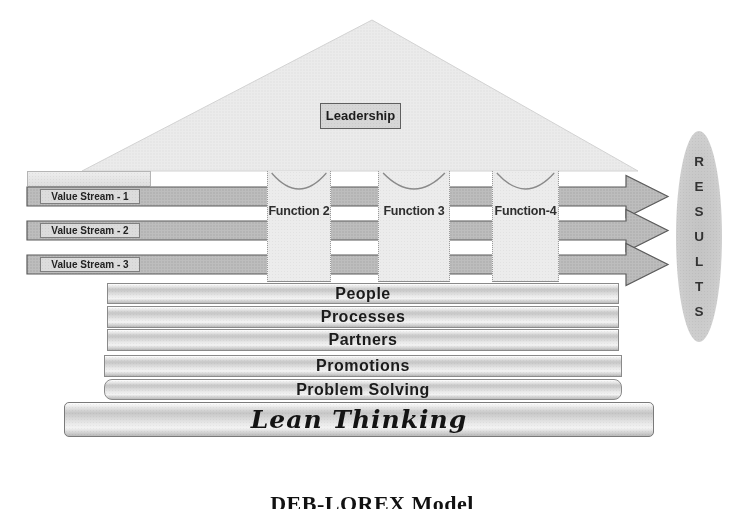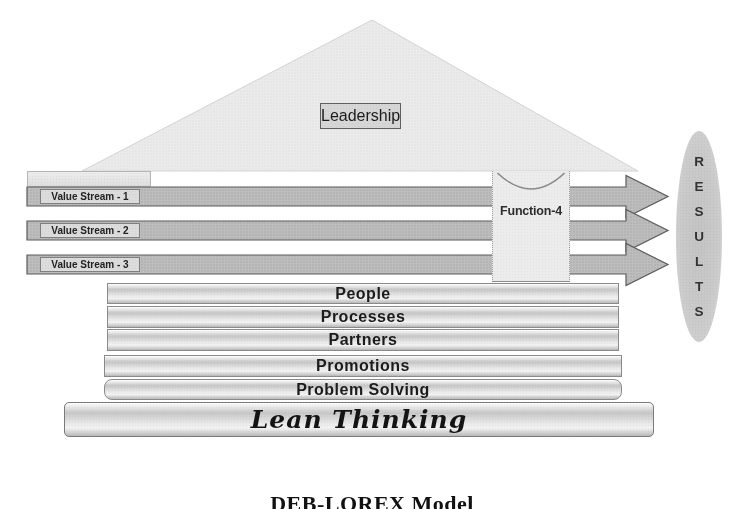--- a/index.html
+++ b/index.html
@@ -35,21 +35,21 @@
     background-size:3px 3px;background-color:#dcdcdc;
     border:1px solid #7f7f7f;text-align:center;line-height:13px;
     font-weight:bold;font-size:10px;color:#222;white-space:nowrap;
   }
 
   .lead-box{
     left:320px;top:103px;width:81px;height:26px;z-index:2;box-sizing:border-box;
     background-image:radial-gradient(rgba(0,0,0,0.05) 1px, rgba(0,0,0,0) 1px);
     background-size:3px 3px;background-color:#d6d6d6;
     border:1px solid #5f5f5f;text-align:center;line-height:24px;
-    font-size:16px;color:#1c1c1c;
+    font-size:13px;color:#1c1c1c;font-weight:bold;
   }
 
   .bar{
     z-index:2;box-sizing:border-box;display:flex;align-items:center;justify-content:center;
     background-image:radial-gradient(rgba(0,0,0,0.04) 1px, rgba(0,0,0,0) 1px),
       linear-gradient(#ffffff,#c6c6c6 30%,#e9e9e9 62%,#f3f3f3 76%,#b9b9b9);
     background-size:3px 3px,100% 100%;
     border:1px solid #8a8a8a;
     font-weight:bold;font-size:16px;color:#1b1b1b;letter-spacing:0.5px;
   }
@@ -95,21 +95,33 @@
     <polygon points="372,20 638,171 82,171" fill="url(#dotsRoof)" stroke="#d2d2d2" stroke-width="1"></polygon>
     <path d="M27,187 H626 L626,175.5 L668,196.5 L626,217.5 L626,206 H27 Z" fill="url(#dotsArrow)" stroke="#5a5a5a" stroke-width="1.2"></path>
     <path d="M27,221 H626 L626,209.5 L668,230.5 L626,251.5 L626,240 H27 Z" fill="url(#dotsArrow)" stroke="#5a5a5a" stroke-width="1.2"></path>
     <path d="M27,255 H626 L626,243.5 L668,264.5 L626,285.5 L626,274 H27 Z" fill="url(#dotsArrow)" stroke="#5a5a5a" stroke-width="1.2"></path>
   </svg>
 
   <div class="abs lintel"></div>
 
   <div class="abs lead-box">Leadership</div>
 
-  <div class="abs column" style="left:492px;width:78px;">
+  <div class="abs column" style="left:267px;width:64px;">
+    <svg viewBox="0 0 68 26" preserveAspectRatio="none">
+      <path d="M4,2 Q34,34 64,2" fill="none" stroke="#8a8a8a" stroke-width="1.4"></path>
+    </svg>
+    <div class="col-label">Function 2</div>
+  </div>
+  <div class="abs column" style="left:378px;width:72px;">
+    <svg viewBox="0 0 68 26" preserveAspectRatio="none">
+      <path d="M4,2 Q34,34 64,2" fill="none" stroke="#8a8a8a" stroke-width="1.4"></path>
+    </svg>
+    <div class="col-label">Function 3</div>
+  </div>
+  <div class="abs column" style="left:492px;width:67px;">
     <svg viewBox="0 0 68 26" preserveAspectRatio="none">
       <path d="M4,2 Q34,34 64,2" fill="none" stroke="#8a8a8a" stroke-width="1.4"></path>
     </svg>
     <div class="col-label">Function-4</div>
   </div>
 
   <div class="abs vs-label" style="top:189px;">Value Stream - 1</div>
   <div class="abs vs-label" style="top:223px;">Value Stream - 2</div>
   <div class="abs vs-label" style="top:257px;">Value Stream - 3</div>
 

